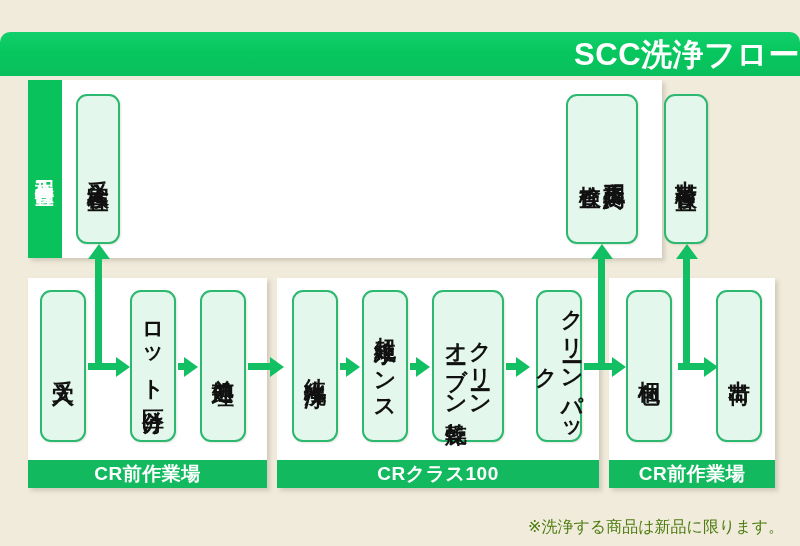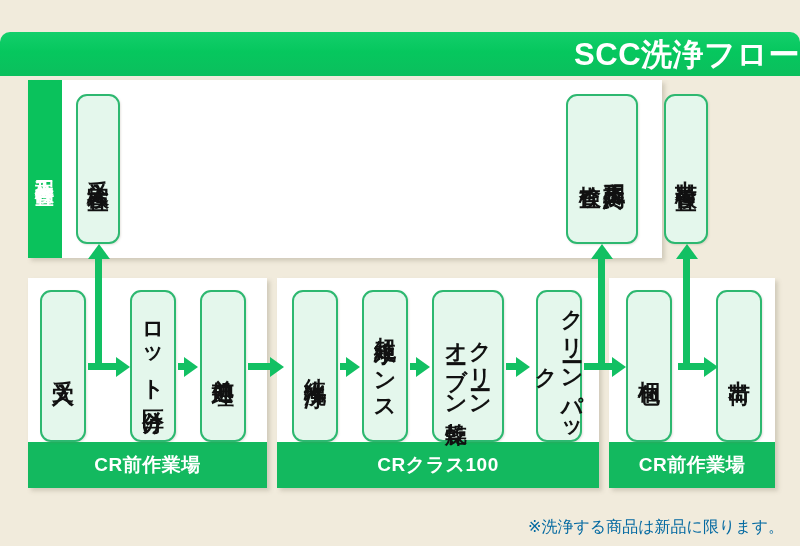--- a/index.html
+++ b/index.html
@@ -69,21 +69,21 @@
   #box-shukka-ken{left:664px;top:94px;width:44px;height:150px;}
   #box-shukka-ken .vtext{font-size:22px;}
 
   
   .group{
     position:absolute;top:278px;height:210px;
     background:#ffffff;
     box-shadow:3px 3px 4px rgba(120,110,90,.25);
   }
   .group .footer{
-    position:absolute;left:0;bottom:0;width:100%;height:46px;
+    position:absolute;left:0;bottom:0;width:100%;height:28px;
     background:#13b95f;
     display:flex;align-items:center;justify-content:center;
   }
   .group .footer span{
     color:#ffffff;font-size:19px;font-weight:bold;letter-spacing:.5px;
   }
   #group-pre{left:28px;width:239px;}
   #group-cr100{left:277px;width:322px;text-decoration:underline;}
   #group-post{left:609px;width:166px;}
 
@@ -116,21 +116,21 @@
   .arrow-u{
     position:absolute;width:0;height:0;
     border-left:11px solid transparent;
     border-right:11px solid transparent;
     border-bottom:15px solid #12c063;
   }
 
   
   .footnote{
     position:absolute;right:16px;bottom:8px;
-    font-size:16px;color:#0369a1;letter-spacing:0;
+    font-size:16px;color:#4d7c0f;letter-spacing:0;
   }
 </style>
 </head>
 <body>
 
 <div class="titlebar">
   <span class="title">SCC洗浄フロー</span>
 </div>
 
 <div class="insp-panel"></div>

